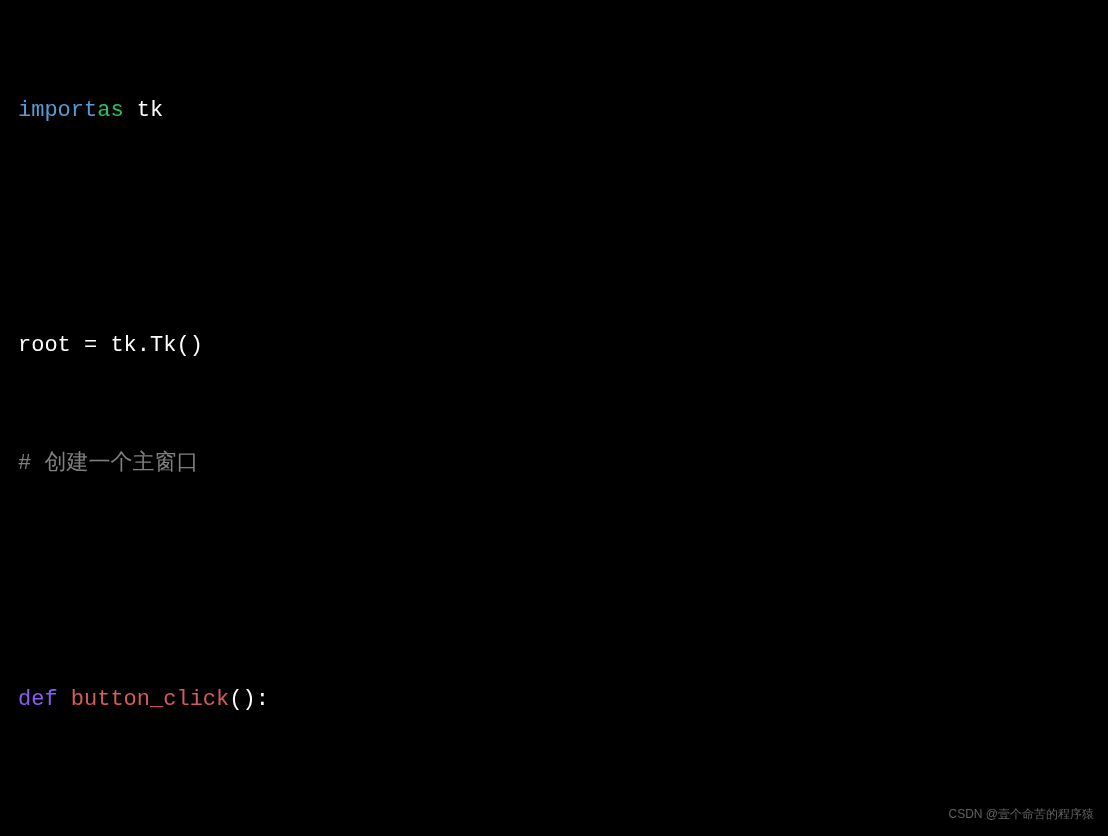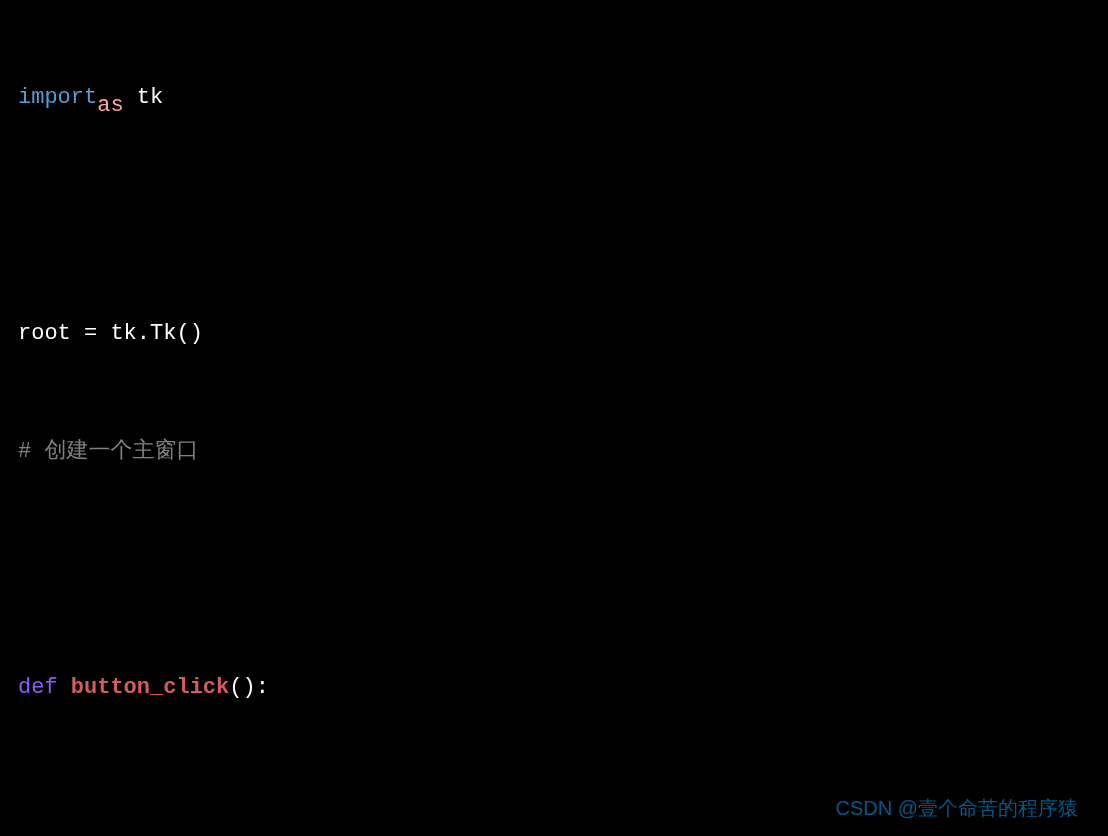--- a/index.html
+++ b/index.html
@@ -21,38 +21,38 @@
     }
     
     .code-container {
       color: #ffffff;
       white-space: pre;
     }
     
     .line {
       height: 47.5px;
       display: flex;
-      align-items: flex-start;
+      align-items: flex-end;
     }
     
     .kw-import { color: #569cd6; }
-    .kw-as { color: #fca5a5; margin-top: 8px; }
+    .kw-as { color: #22c55e; margin-top: 8px; }
     .kw-def { color: #8b5cf6; }
     .module { color: #ffffff; }
     .comment { color: #808080; }
     .identifier { color: #ffffff; }
-    .func-name { color: #d65c5c; font-weight: bold; }
+    .func-name { color: #d65c5c; }
     .paren { color: #ffffff; }
     
     .watermark {
       position: absolute;
       bottom: 12px;
-      right: 30px;
-      color: #0369a1;
-      font-size: 20px;
+      right: 14px;
+      color: #737373;
+      font-size: 12px;
       font-family: "Microsoft YaHei", sans-serif;
       opacity: 0.85;
     }
   </style>
 </head>
 <body>
 
 <div class="code-container">
   <div class="line"><span class="kw-import">import</span><span class="kw-as">as</span><span class="module"> tk</span></div>
   <div class="line"></div>

